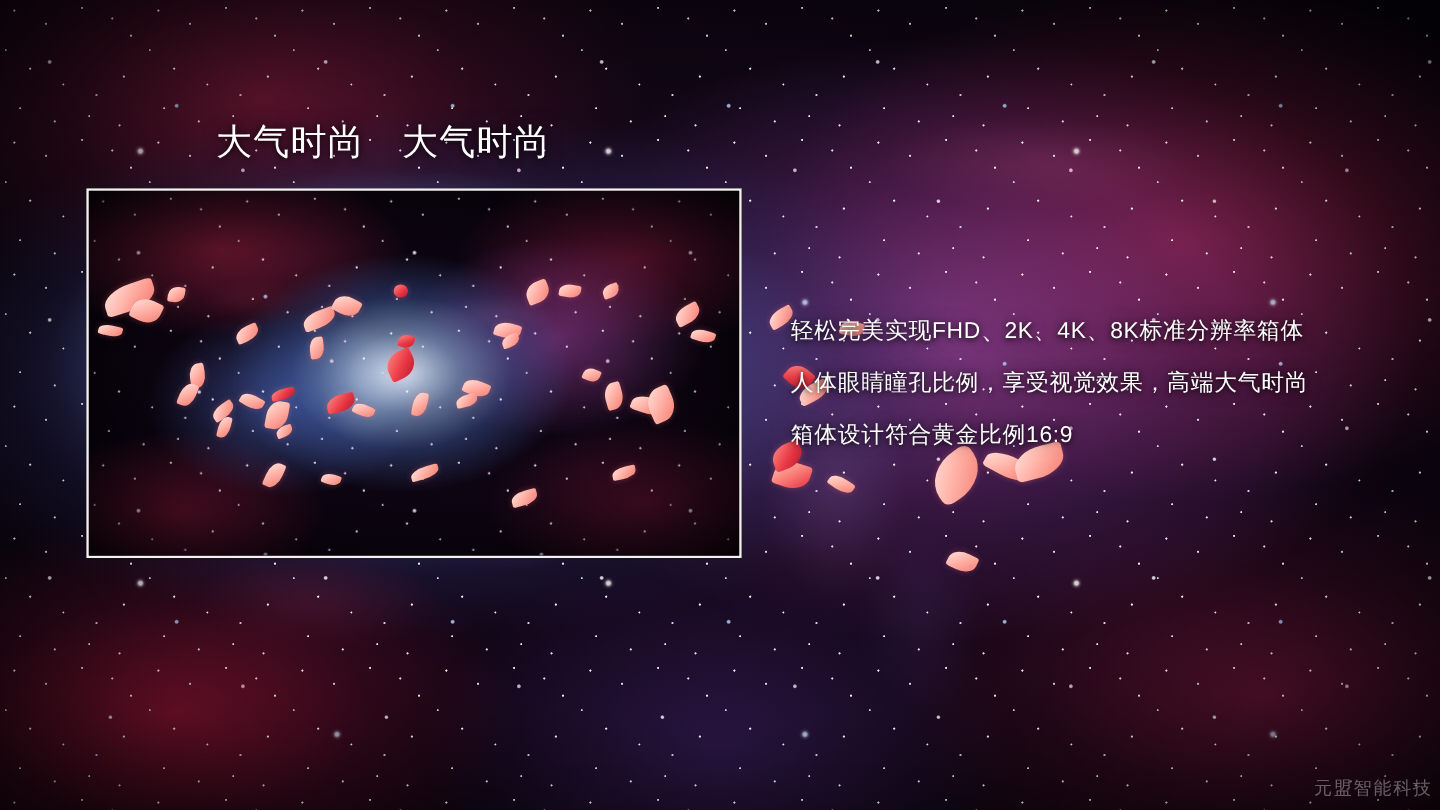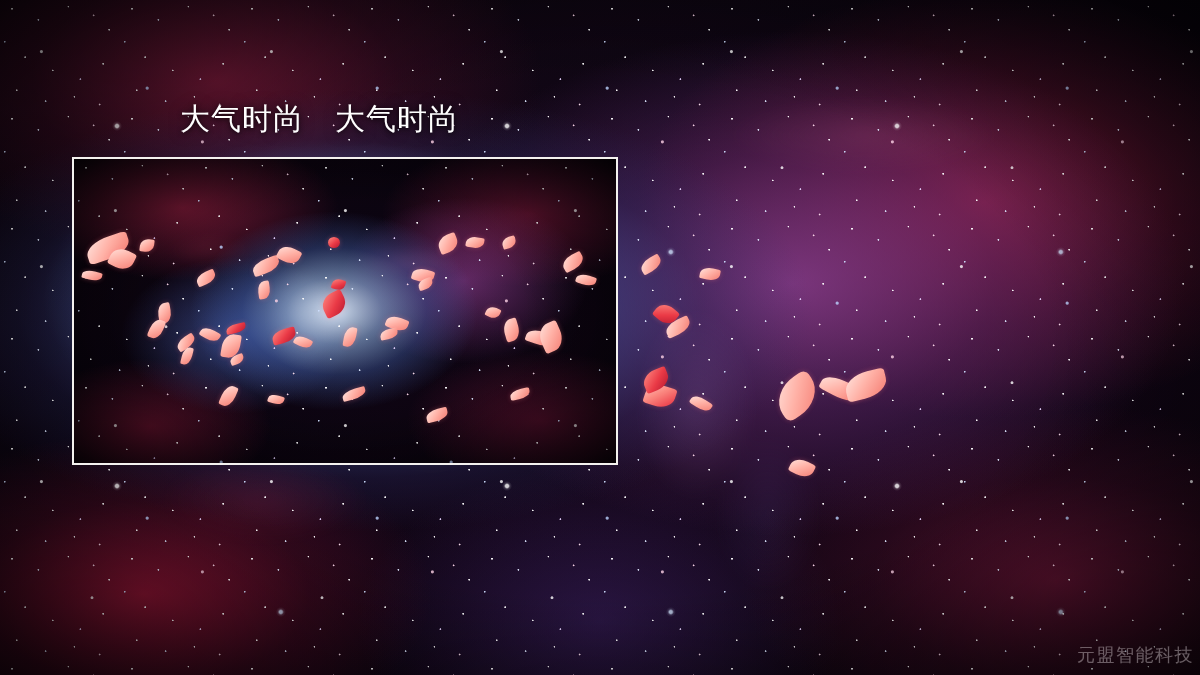--- a/index.html
+++ b/index.html
@@ -182,21 +182,21 @@
     color: #ffffff;
     letter-spacing: 0.6px;
     white-space: nowrap;
     text-shadow: 0 1px 4px rgba(0,0,0,0.8), 0 0 12px rgba(0,0,0,0.55);
   }
 
   #watermark {
     position: absolute;
     right: 6px;
     bottom: 8px;
-    font-size: 18px;
+    font-size: 15px;
     letter-spacing: 1.5px;
     color: rgba(225,215,220,0.42);
     white-space: nowrap;
   }
 </style>
 </head>
 <body>
 
 <div id="slide">
 
@@ -264,16 +264,21 @@
     <div class="petal pale" style="left:452px;top:172px;width:28px;height:14px;transform:rotate(20deg);"></div>
     <div class="petal pale" style="left:466px;top:164px;width:22px;height:28px;transform:rotate(-24deg);"></div>
     <div class="petal pale" style="left:436px;top:230px;width:20px;height:10px;transform:rotate(-12deg);"></div>
     <div class="petal pale" style="left:488px;top:96px;width:22px;height:14px;transform:rotate(-28deg);"></div>
     <div class="petal pale" style="left:502px;top:116px;width:20px;height:10px;transform:rotate(18deg);"></div>
     <div class="petal pale" style="left:352px;top:250px;width:22px;height:12px;transform:rotate(-14deg);"></div>
   </div>
 
   <div id="headline">大气时尚　大气时尚</div>
 
+  <div id="body-copy">
+    <div class="line">轻松完美实现FHD、2K、4K、8K标准分辨率箱体</div>
+    <div class="line">人体眼睛瞳孔比例，享受视觉效果，高端大气时尚</div>
+    <div class="line">箱体设计符合黄金比例16:9</div>
+  </div>
 
   <div id="watermark">元盟智能科技</div>
 
 </div>
 
 </body></html>

